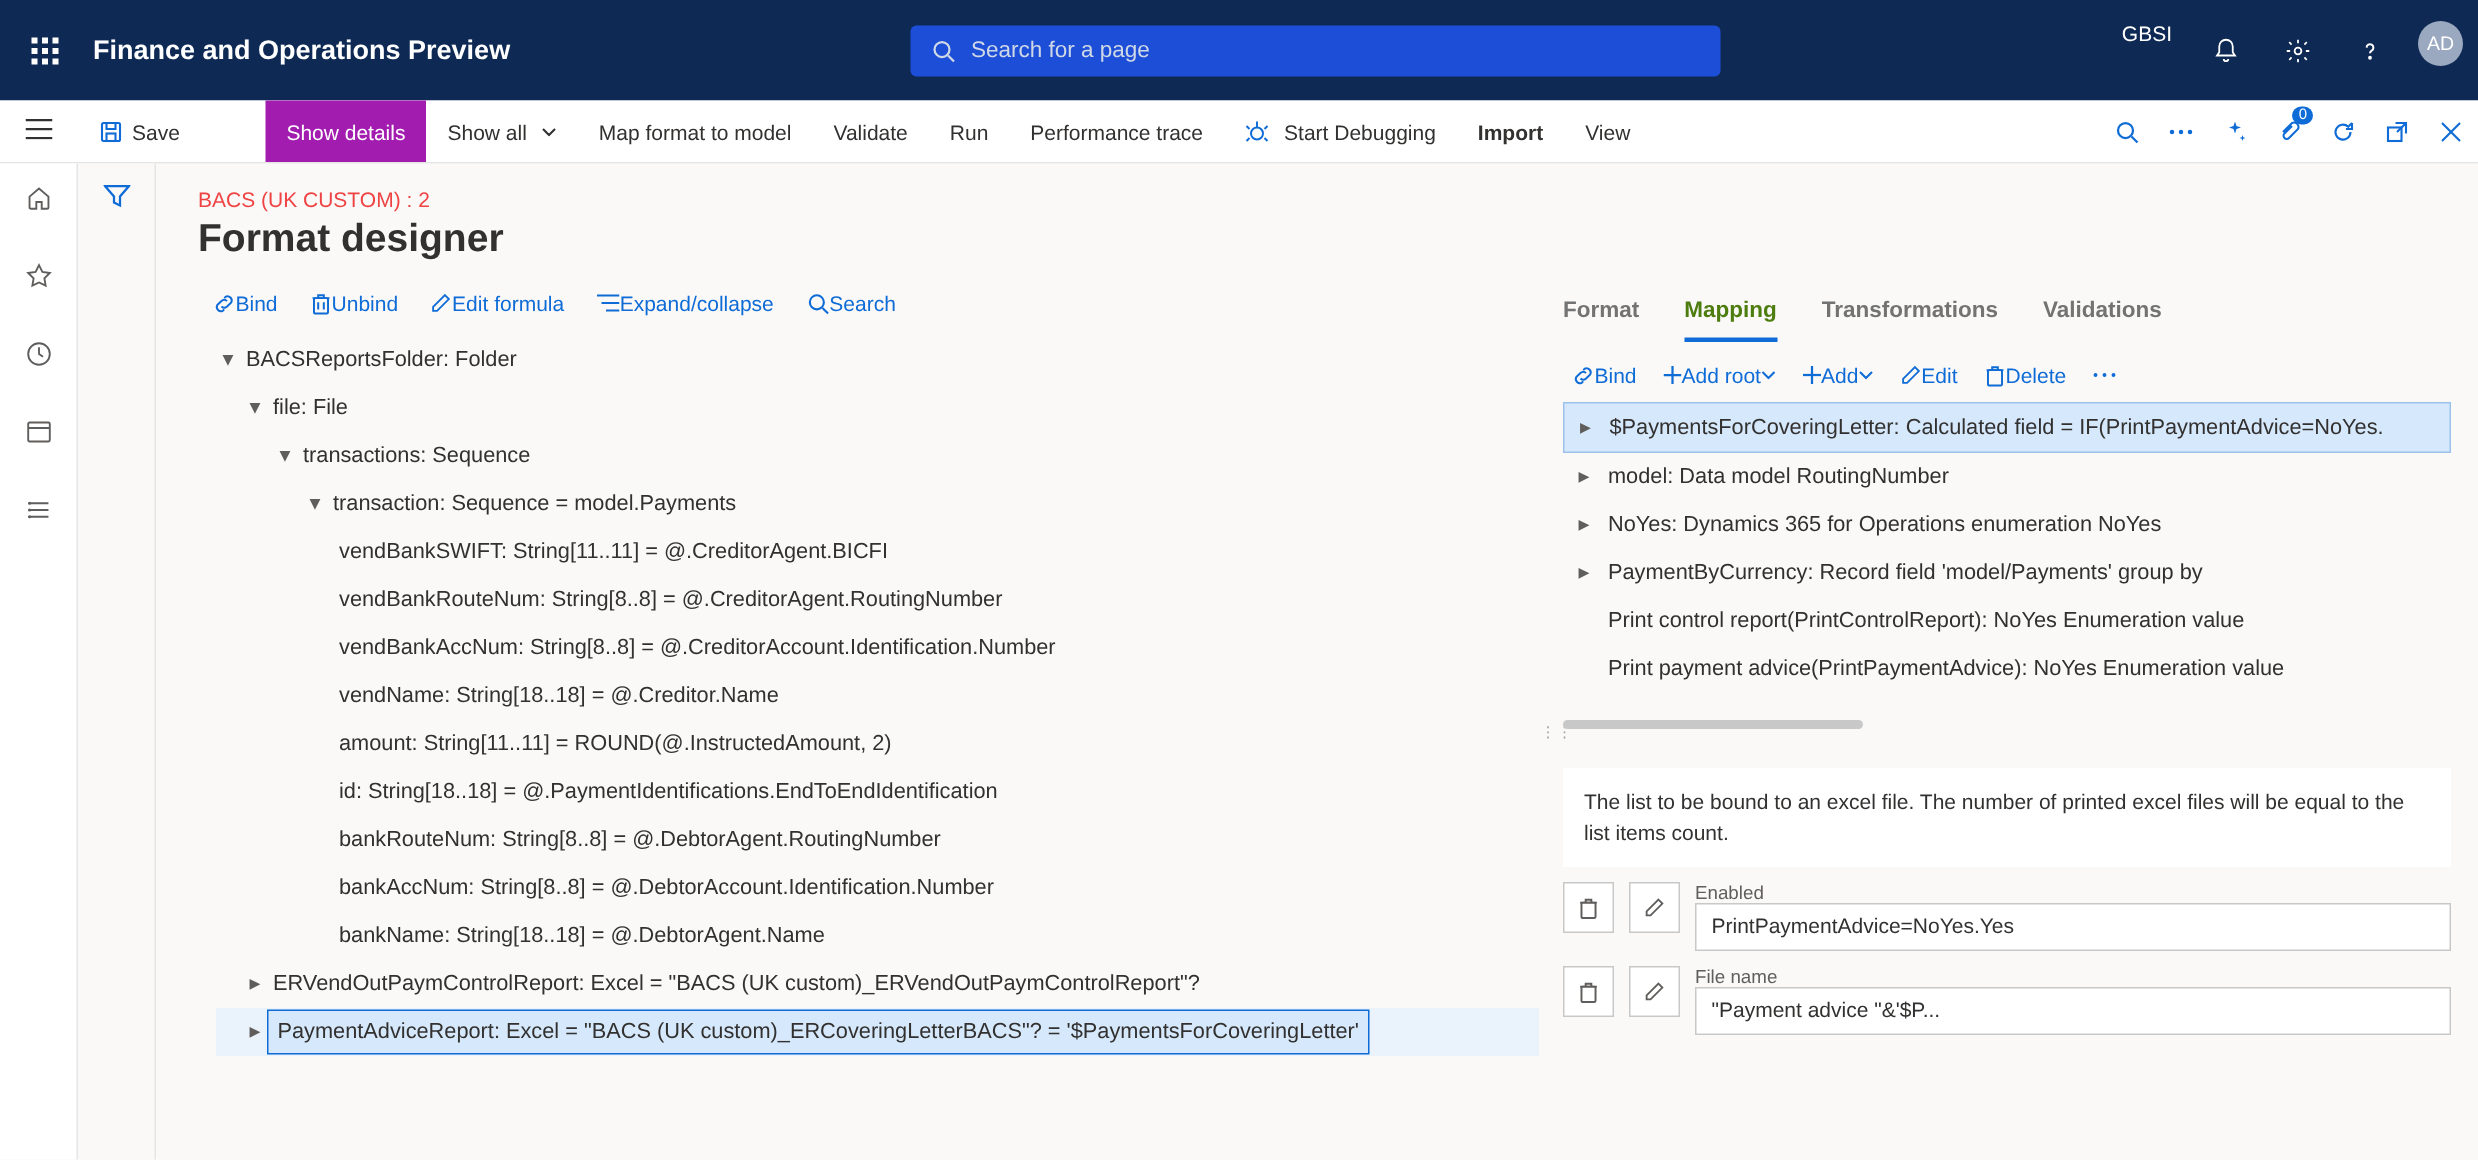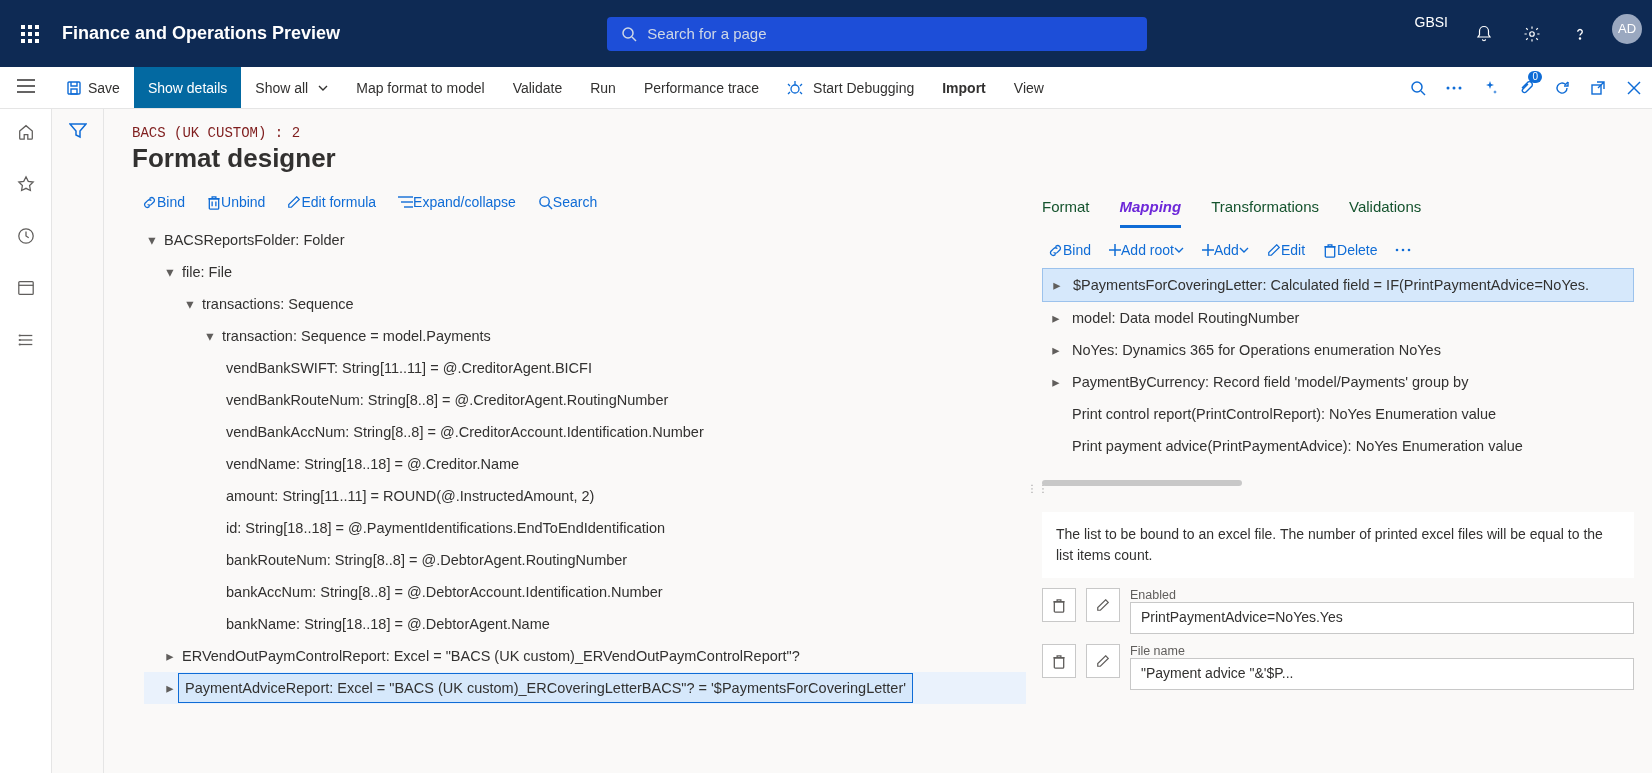--- a/index.html
+++ b/index.html
@@ -19,38 +19,38 @@
   .topbar .right .tenant { font-size: 14px; margin-right: 8px; }
   .top-ico { width: 40px; height: 40px; display:flex; align-items:center; justify-content:center; cursor:pointer; }
   .avatar { width: 30px; height: 30px; border-radius: 50%; background: #9aa8c0; color:#fff; display:flex; align-items:center; justify-content:center; font-size:13px; margin-left:4px; }
 
   
   .toolbar-row { display:flex; width:100%; }
   .ham-cell { width: 52px; height: 42px; display:flex; align-items:center; justify-content:center; border-bottom: 1px solid #e5e5e5; background:#fff; }
   .toolbar { height: 42px; background: #fff; border-bottom: 1px solid #e5e5e5; display:flex; align-items:stretch; flex:1; }
   .tb-btn { display:flex; align-items:center; padding: 0 14px; cursor:pointer; font-size:14px; color:#323130; gap:6px; }
   .tb-btn svg { flex-shrink:0; }
-  .tb-btn.primary { background:#0369a1; color:#fff; }
+  .tb-btn.primary { background:#a21caf; color:#fff;margin-left:43px; }
   .tb-btn.save svg { color:#0f6cd6; }
   .tb-btn .chev { margin-left:4px; }
   .tb-spacer { flex:1; }
   .tb-ico { width: 36px; display:flex; align-items:center; justify-content:center; cursor:pointer; color:#0f6cd6; position:relative; }
   .badge { position:absolute; top:4px; right:2px; background:#0f6cd6; color:#fff; border-radius:8px; font-size:10px; padding:0 4px; line-height:12px; }
   .debug-ico { color:#0f6cd6; margin-right:4px; }
 
   
   .body { display:flex; height: calc(100% - 94px); }
   .leftrail { width: 52px; background:#fff; border-right:1px solid #e5e5e5; display:flex; flex-direction:column; align-items:center; padding-top:8px; gap:22px; }
   .leftrail .rail-ico { width:40px; height:30px; display:flex; align-items:center; justify-content:center; color:#605e5c; cursor:pointer; }
 
   .filterrail { width: 52px; background:#faf9f8; border-right:1px solid #e5e5e5; display:flex; flex-direction:column; align-items:center; padding-top:14px; }
   .filterrail svg { color:#0f6cd6; }
 
   .main { flex:1; display:flex; flex-direction:column; padding: 16px 0 0 28px; overflow:hidden; }
-  .breadcrumb { font-size: 14px; color:#7f1d1d; margin-bottom: 2px; font-family: Liberation Mono, monospace; }
+  .breadcrumb { font-size: 14px; color:#ef4444; margin-bottom: 2px; }
   .page-title { font-size: 26px; font-weight:600; margin-bottom: 14px; }
 
   .content-split { display:flex; flex:1; overflow:hidden; position:relative; }
   .left-pane { flex: 1; display:flex; flex-direction:column; overflow:hidden; padding-right: 8px; min-width: 700px; }
   .right-pane { width: 610px; display:flex; flex-direction:column; overflow:hidden; padding-right: 18px; }
 
   .action-row { display:flex; gap: 22px; padding: 6px 0 14px 10px; }
   .action-link { display:flex; align-items:center; gap:0; color:#0f6cd6; cursor:pointer; font-size:14px; }
   .action-link svg { color:#0f6cd6; }
 
@@ -61,22 +61,22 @@
   .indent-0 { padding-left: 0px; }
   .indent-1 { padding-left: 18px; }
   .indent-2 { padding-left: 38px; }
   .indent-3 { padding-left: 58px; }
   .indent-4 { padding-left: 78px; }
   .tree-row.selected .tree-label { background:#d6e8fb; border:1px solid #0f6cd6; line-height:24px; padding: 2px 6px; }
   .tree-row.selected { background: #eaf2fc; }
 
   
   .tabs { display:flex; gap: 30px; padding: 6px 0 0 0; border-bottom: none; }
-  .tab { font-size:15px; color:#14532d; padding: 4px 0 10px 0; cursor:pointer; }
-  .tab.active { color:#6d28d9; border-bottom: 3px solid #0f6cd6; font-weight:600;font-style:italic; }
+  .tab { font-size:15px; color:#737373; padding: 4px 0 10px 0; cursor:pointer;font-weight:bold; }
+  .tab.active { color:#4d7c0f; border-bottom: 3px solid #0f6cd6; font-weight:600; }
 
   .right-actions { display:flex; gap: 18px; padding: 14px 0 10px 6px; flex-wrap:wrap; }
 
   .ds-tree { font-size:14.5px; line-height:32px; overflow:auto; }
   .ds-row { display:flex; align-items:center; white-space:nowrap; padding-left: 6px; }
   .ds-row .tree-caret { margin-right: 8px; }
   .ds-row.selected { background:#d6e8fb; border:1px solid #9cc2ec; }
   .ds-row.noexp { padding-left: 30px; text-align: right; }
   .ds-scroll { height: 6px; background:#c8c8c8; width: 200px; margin: 18px 0 0 0; border-radius:3px; }
 

